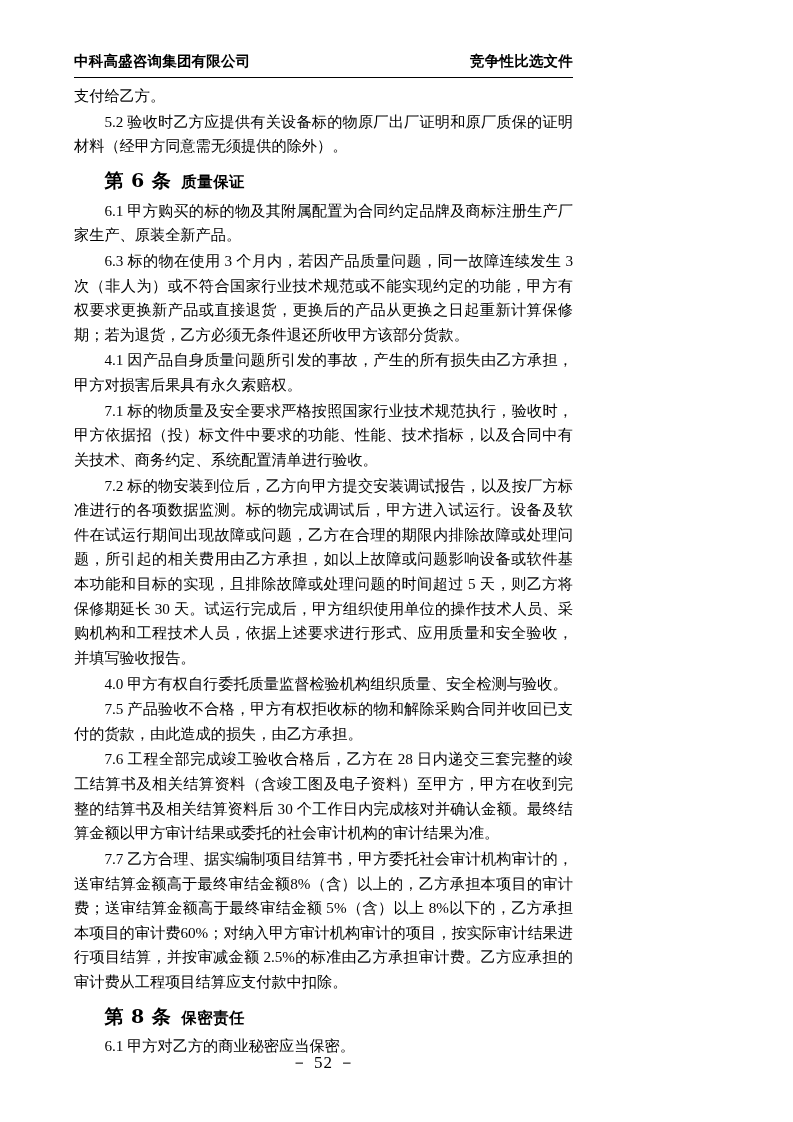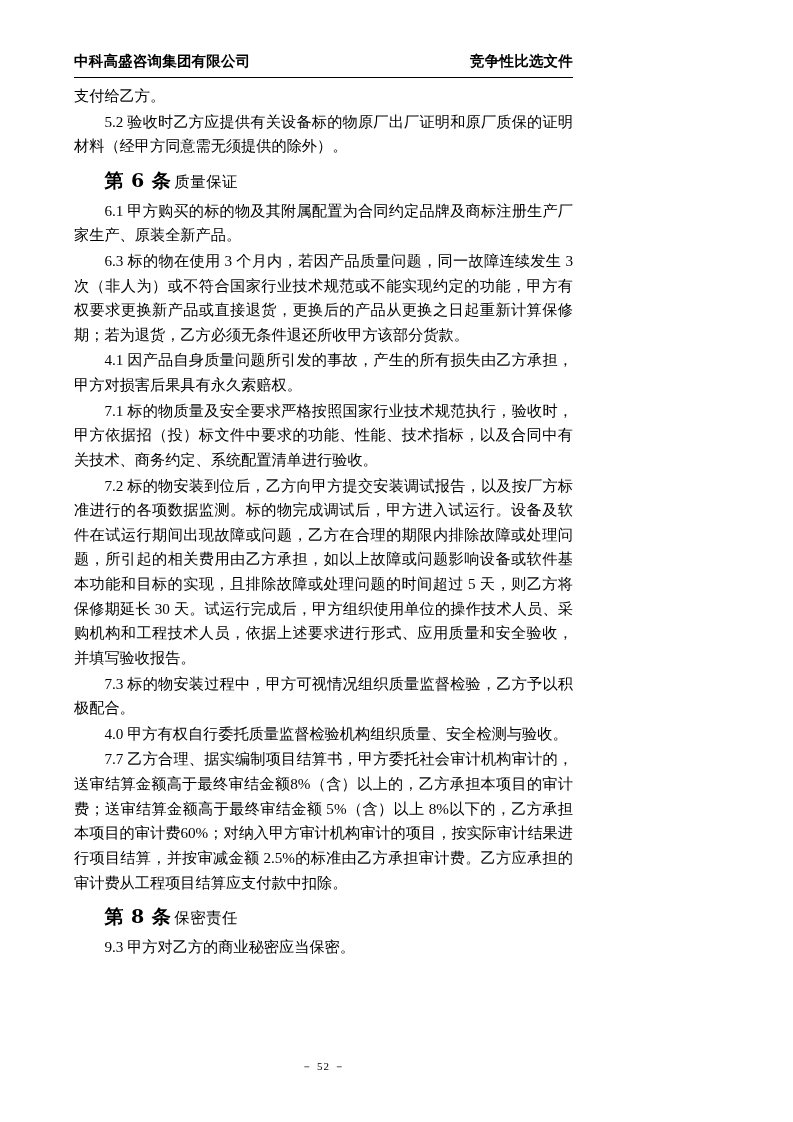--- a/index.html
+++ b/index.html
@@ -61,32 +61,32 @@
     font-weight: bold;
   }
   .sec-title .num {
     font-family: "DejaVu Serif", "Liberation Serif", serif;
     font-weight: bold;
     font-size: 19px;
     letter-spacing: 0.5px;
   }
   .sec-title .txt {
     font-family: "DejaVu Serif", "Liberation Serif", serif;
-    font-weight: normal;
+    font-weight: bold;
     font-size: 15.4px;
-    margin-left: 3px;
+    margin-left: 10px;
     letter-spacing: 0.5px;
   }
   .footer {
     position: absolute;
     left: 0;
     right: 0;
     bottom: 48px;
     text-align: center;
-    font-size: 11px;
+    font-size: 17px;
     font-family: "Liberation Serif", serif;
     letter-spacing: 1px;
   }
 </style>
 </head>
 <body>
 
 <div class="page">
 
   <div class="header">
@@ -104,29 +104,30 @@
       <span class="num">第 6 条</span><span class="txt">质量保证</span>
     </div>
 
     <p class="indent">6.1 甲方购买的标的物及其附属配置为合同约定品牌及商标注册生产厂家生产、原装全新产品。</p>
     <p class="indent">6.3 标的物在使用 3 个月内，若因产品质量问题，同一故障连续发生 3 次（非人为）或不符合国家行业技术规范或不能实现约定的功能，甲方有权要求更换新产品或直接退货，更换后的产品从更换之日起重新计算保修期；若为退货，乙方必须无条件退还所收甲方该部分货款。</p>
     <p class="indent">4.1 因产品自身质量问题所引发的事故，产生的所有损失由乙方承担，甲方对损害后果具有永久索赔权。</p>
 
 
     <p class="indent">7.1 标的物质量及安全要求严格按照国家行业技术规范执行，验收时，甲方依据招（投）标文件中要求的功能、性能、技术指标，以及合同中有关技术、商务约定、系统配置清单进行验收。</p>
     <p class="indent">7.2 标的物安装到位后，乙方向甲方提交安装调试报告，以及按厂方标准进行的各项数据监测。标的物完成调试后，甲方进入试运行。设备及软件在试运行期间出现故障或问题，乙方在合理的期限内排除故障或处理问题，所引起的相关费用由乙方承担，如以上故障或问题影响设备或软件基本功能和目标的实现，且排除故障或处理问题的时间超过 5 天，则乙方将保修期延长 30 天。试运行完成后，甲方组织使用单位的操作技术人员、采购机构和工程技术人员，依据上述要求进行形式、应用质量和安全验收，并填写验收报告。</p>
-    <p class="indent">7.3 标的物安装过程中，甲方可视情况组织质量监督检验，乙方予以积极配合。</p>
     <p class="indent">4.0 甲方有权自行委托质量监督检验机构组织质量、安全检测与验收。</p>
+    <p class="indent">7.5 产品验收不合格，甲方有权拒收标的物和解除采购合同并收回已支付的货款，由此造成的损失，由乙方承担。</p>
+    <p class="indent">7.6 工程全部完成竣工验收合格后，乙方在 28 日内递交三套完整的竣工结算书及相关结算资料（含竣工图及电子资料）至甲方，甲方在收到完整的结算书及相关结算资料后 30 个工作日内完成核对并确认金额。最终结算金额以甲方审计结果或委托的社会审计机构的审计结果为准。</p>
     <p class="indent">7.7 乙方合理、据实编制项目结算书，甲方委托社会审计机构审计的，送审结算金额高于最终审结金额8%（含）以上的，乙方承担本项目的审计费；送审结算金额高于最终审结金额 5%（含）以上 8%以下的，乙方承担本项目的审计费60%；对纳入甲方审计机构审计的项目，按实际审计结果进行项目结算，并按审减金额 2.5%的标准由乙方承担审计费。乙方应承担的审计费从工程项目结算应支付款中扣除。</p>
 
     <div class="sec-title">
       <span class="num">第 8 条</span><span class="txt">保密责任</span>
     </div>
 
-    <p class="indent">9.3 甲方对乙方的商业秘密应当保密。</p>
+    <p class="indent">6.1 甲方对乙方的商业秘密应当保密。</p>
 
   </div>
 
   <div class="footer">
     <span>－ 52 －</span>
   </div>
 
 </div>
 
 </body></html>

